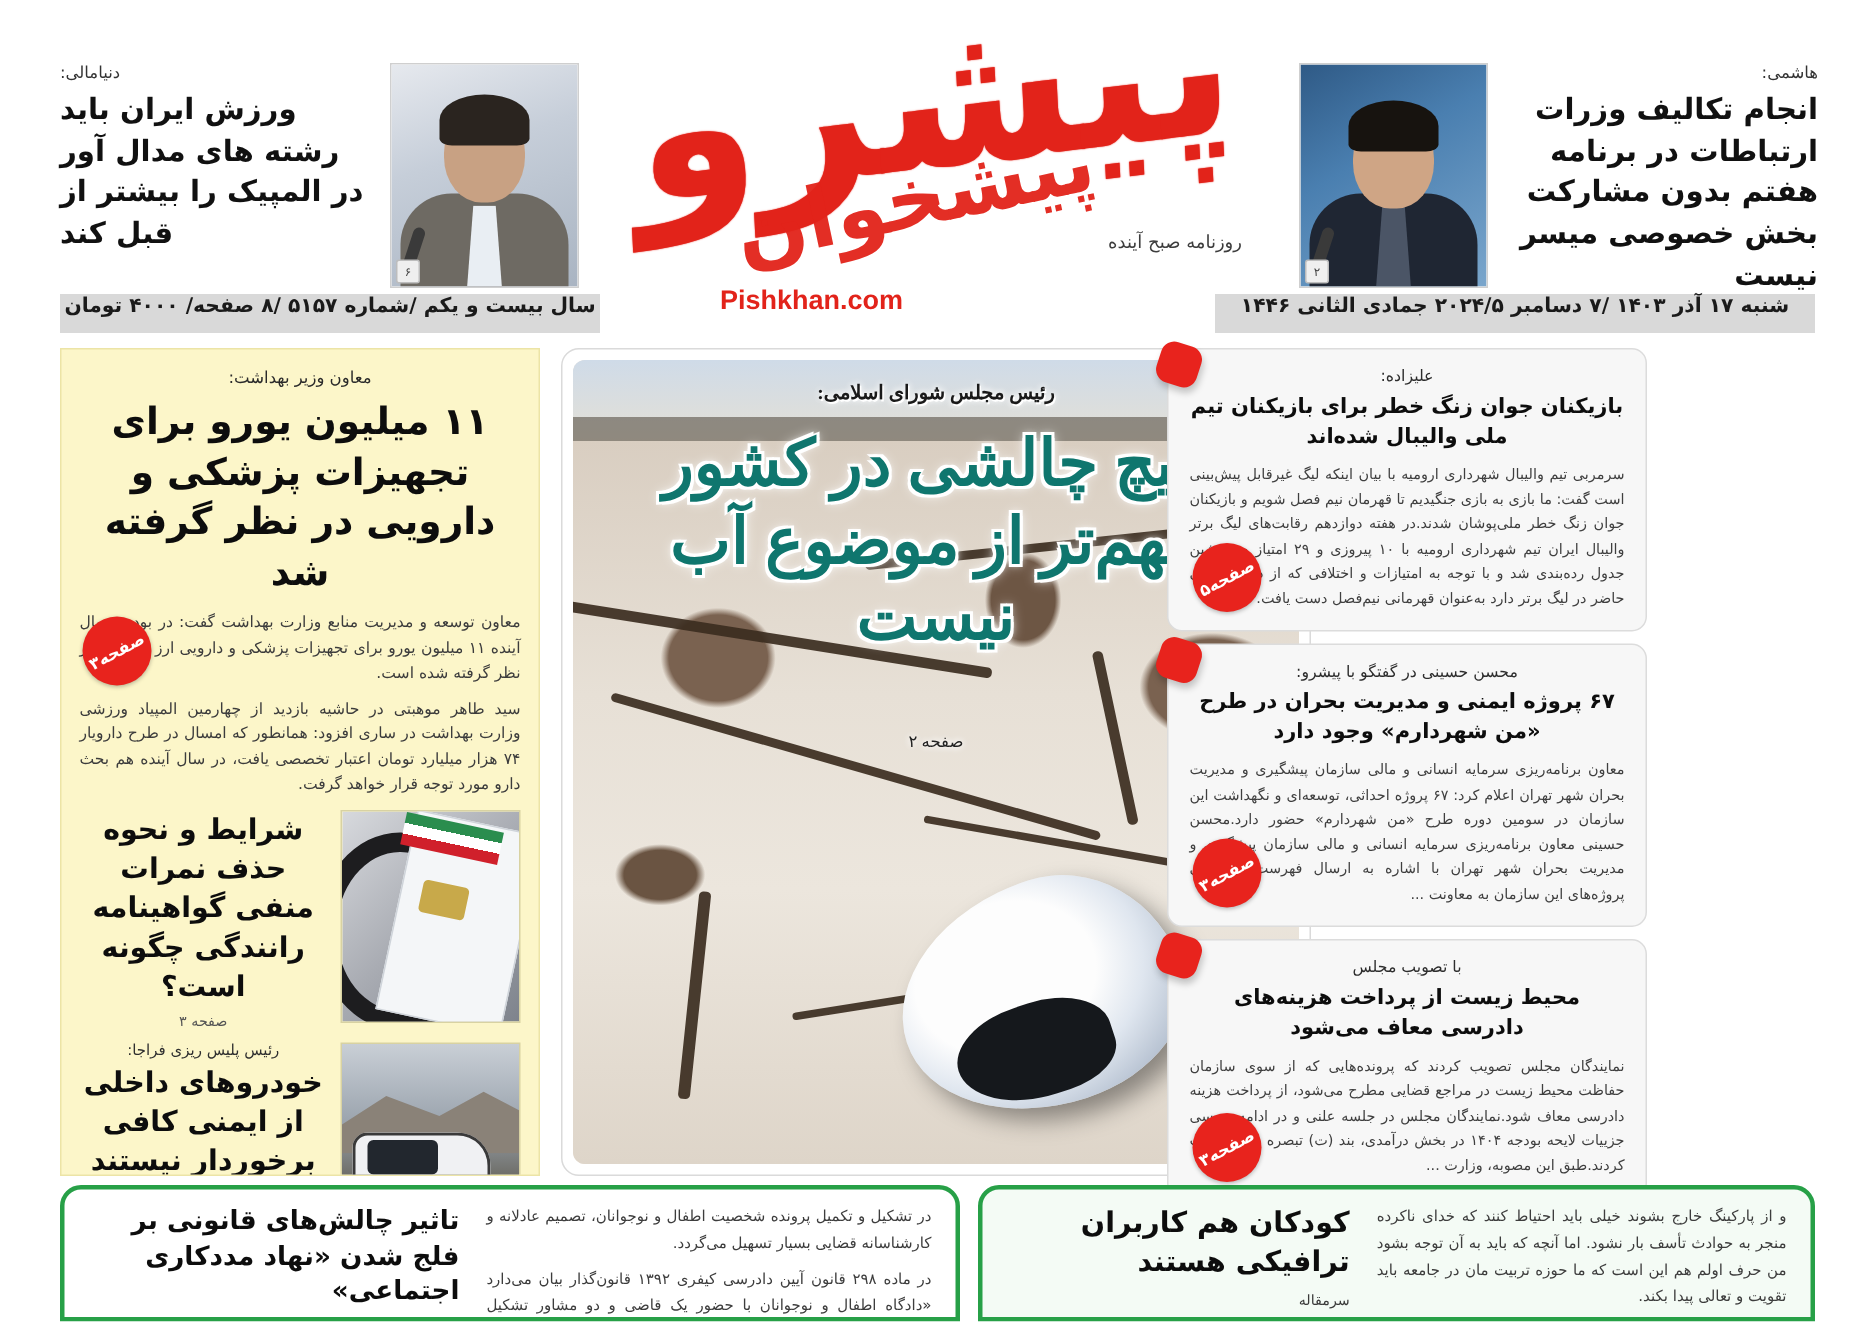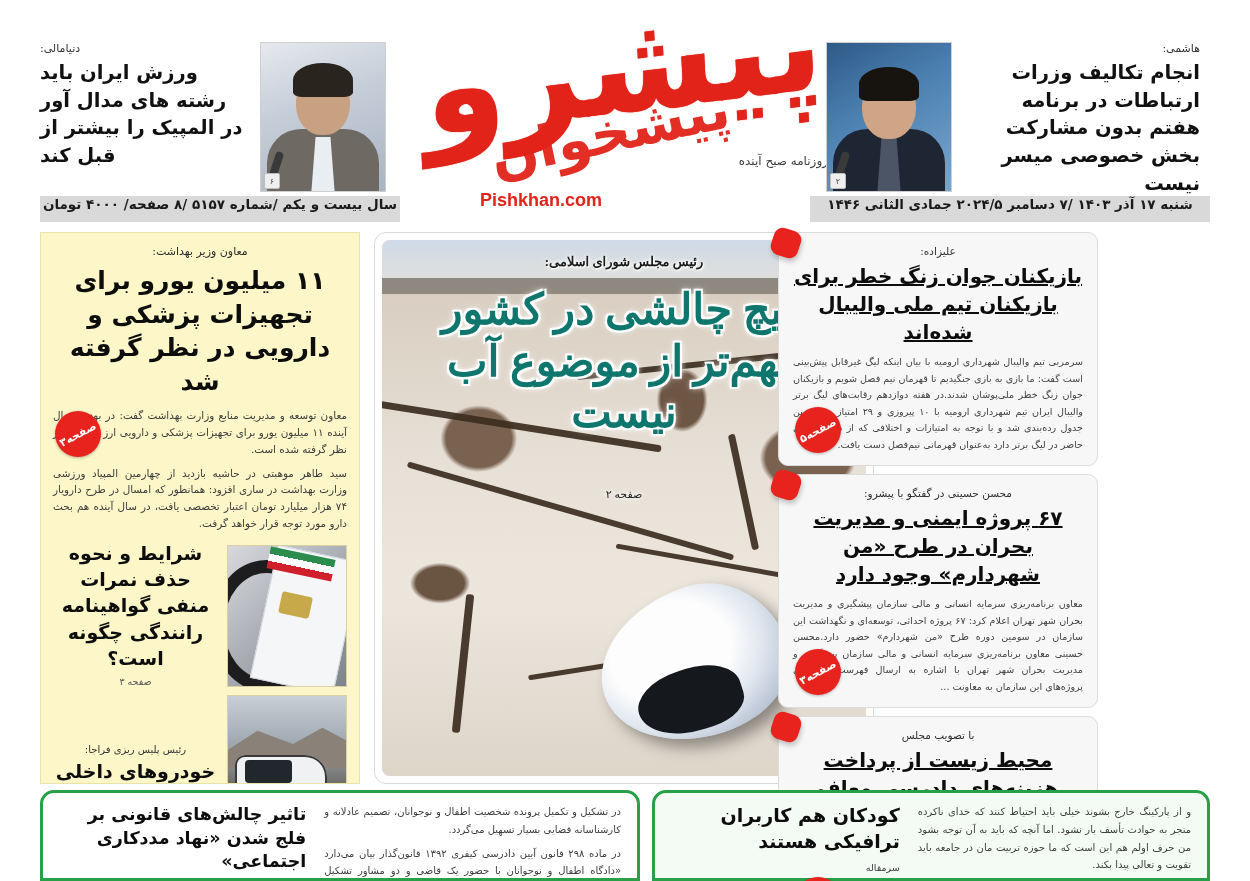--- a/index.html
+++ b/index.html
@@ -39,21 +39,21 @@
   }
   .logo-domain{
     position:absolute;left:40px;top:186px;
     font-size:18px;color:#e2231a;font-weight:bold;
     font-family:"Liberation Sans",sans-serif;direction:ltr;
   }
 
   
   .mh-block{position:absolute;top:42px;display:flex;align-items:flex-start;}
   .mh-left{left:40px;}
-  .mh-right{right:50px;gap:28px;}
+  .mh-right{right:38px;}
   .mh-photo{
     width:124px;height:148px;border:1px solid #cfcfcf;overflow:hidden;position:relative;flex:none;
   }
   .mh-photo .sky{position:absolute;inset:0;background:linear-gradient(160deg,#d9e2ee 0%,#b9c8dc 45%,#9fb2ca 100%);}
   .mh-photo.p1 .sky{background:linear-gradient(160deg,#e6e9ee 0%,#c6ced9 40%,#a9b4c2 100%);}
   .mh-photo.p2 .sky{background:linear-gradient(150deg,#2f5a86 0%,#4a7fb0 40%,#7aa6cc 100%);}
   .mh-photo .suit{position:absolute;left:6px;right:6px;bottom:0;height:62px;background:#6e6a63;border-radius:34px 34px 0 0;}
   .mh-photo.p2 .suit{background:#1f2633;}
   .mh-photo .shirt{position:absolute;left:50%;transform:translateX(-50%);bottom:0;width:34px;height:54px;background:#e9eef3;clip-path:polygon(28% 0,72% 0,84% 100%,16% 100%);}
   .mh-photo.p2 .shirt{background:#4b5566;}
@@ -85,21 +85,21 @@
   .col-left{
     position:absolute;left:40px;top:0;width:320px;height:552px;
     background:#fcf6c9;border:1px solid #ece4a6;box-sizing:border-box;
     padding:10px 12px 8px 12px;overflow:hidden;
   }
   .lead-kicker{font-size:11px;color:#2a2a2a;text-align:center;margin:2px 0 6px;}
   .lead-head{font-size:25px;line-height:1.34;font-weight:bold;color:#0d0d0d;text-align:center;margin-bottom:9px;}
   .lead-body{font-size:10.4px;line-height:1.62;color:#3c3c3c;text-align:justify;}
   .lead-body p{margin:0 0 7px;}
 
-  .yellow-item{position:relative;display:flex;align-items:flex-end;margin-top:8px;}
+  .yellow-item{position:relative;display:flex;align-items:flex-start;margin-top:8px;}
   .yi-photo{width:118px;height:140px;flex:none;border:1px solid #d8d2a2;overflow:hidden;position:relative;}
   .yi-photo.card .bg{position:absolute;inset:0;background:linear-gradient(135deg,#d7d9dd 0%,#a8abb2 50%,#7e838c 100%);}
   .yi-photo.card .lic{position:absolute;left:30%;top:4%;width:70%;height:96%;background:#f4f6f8;transform:rotate(12deg);border:1px solid #cfd4da;}
   .yi-photo.card .flag{position:absolute;left:34%;top:5%;width:56%;height:16%;background:linear-gradient(180deg,#2a8d4e 33%,#fff 33% 66%,#d0202b 66%);transform:rotate(12deg);}
   .yi-photo.card .chip{position:absolute;left:44%;top:34%;width:26%;height:16%;background:#c8a94a;border-radius:3px;transform:rotate(12deg);}
   .yi-photo.card .wheel{position:absolute;left:-14%;top:10%;width:72%;height:76%;border:13px solid #1d1d1f;border-radius:50%;}
   .yi-photo.crash .bg{position:absolute;inset:0;background:linear-gradient(180deg,#c9cfd6 0%,#9aa3ad 38%,#6f6f6a 62%,#52524e 100%);}
   .yi-photo.crash .hill{position:absolute;left:0;right:0;top:18%;height:34%;background:#8a8278;clip-path:polygon(0 60%,25% 20%,55% 48%,80% 14%,100% 40%,100% 100%,0 100%);}
   .yi-photo.crash .car{position:absolute;left:6%;bottom:18%;width:78%;height:40%;background:#f0f1f3;border-radius:10px 22px 6px 6px;box-shadow:0 0 0 2px #3a3a3a inset;}
   .yi-photo.crash .win{position:absolute;left:14%;bottom:38%;width:40%;height:16%;background:#22272e;border-radius:4px;}
@@ -165,21 +165,21 @@
     font-size:11px;color:#222;text-shadow:0 0 4px #fff,0 0 6px #fff;
   }
 
   
   .col-right{position:absolute;right:40px;top:0;width:320px;height:552px;}
   .news-card{
     position:relative;background:#f7f7f7;border:1px solid #dcdcdc;border-radius:10px;
     padding:12px 14px 12px 14px;box-sizing:border-box;margin-bottom:8px;overflow:visible;
   }
   .nc-kicker{font-size:10.5px;color:#2d2d2d;text-align:center;margin-bottom:5px;}
-  .nc-head{font-size:20px;line-height:1.4;font-weight:bold;color:#0d0d0d;text-align:center;margin-bottom:8px;text-decoration:underline;}
+  .nc-head{font-size:14px;line-height:1.4;font-weight:bold;color:#0d0d0d;text-align:center;margin-bottom:8px;}
   .nc-body{font-size:9.6px;line-height:1.72;color:#3f3f3f;text-align:justify;}
   .nc-dot{
     position:absolute;left:-7px;top:-4px;width:28px;height:28px;background:#e8231d;
     border-radius:9px;transform:rotate(18deg);box-shadow:2px 3px 5px rgba(0,0,0,.22);
   }
 
   
   .bottom{position:absolute;left:0;top:790px;width:1250px;height:91px;}
   .gbox{
     position:absolute;top:0;height:91px;box-sizing:border-box;

